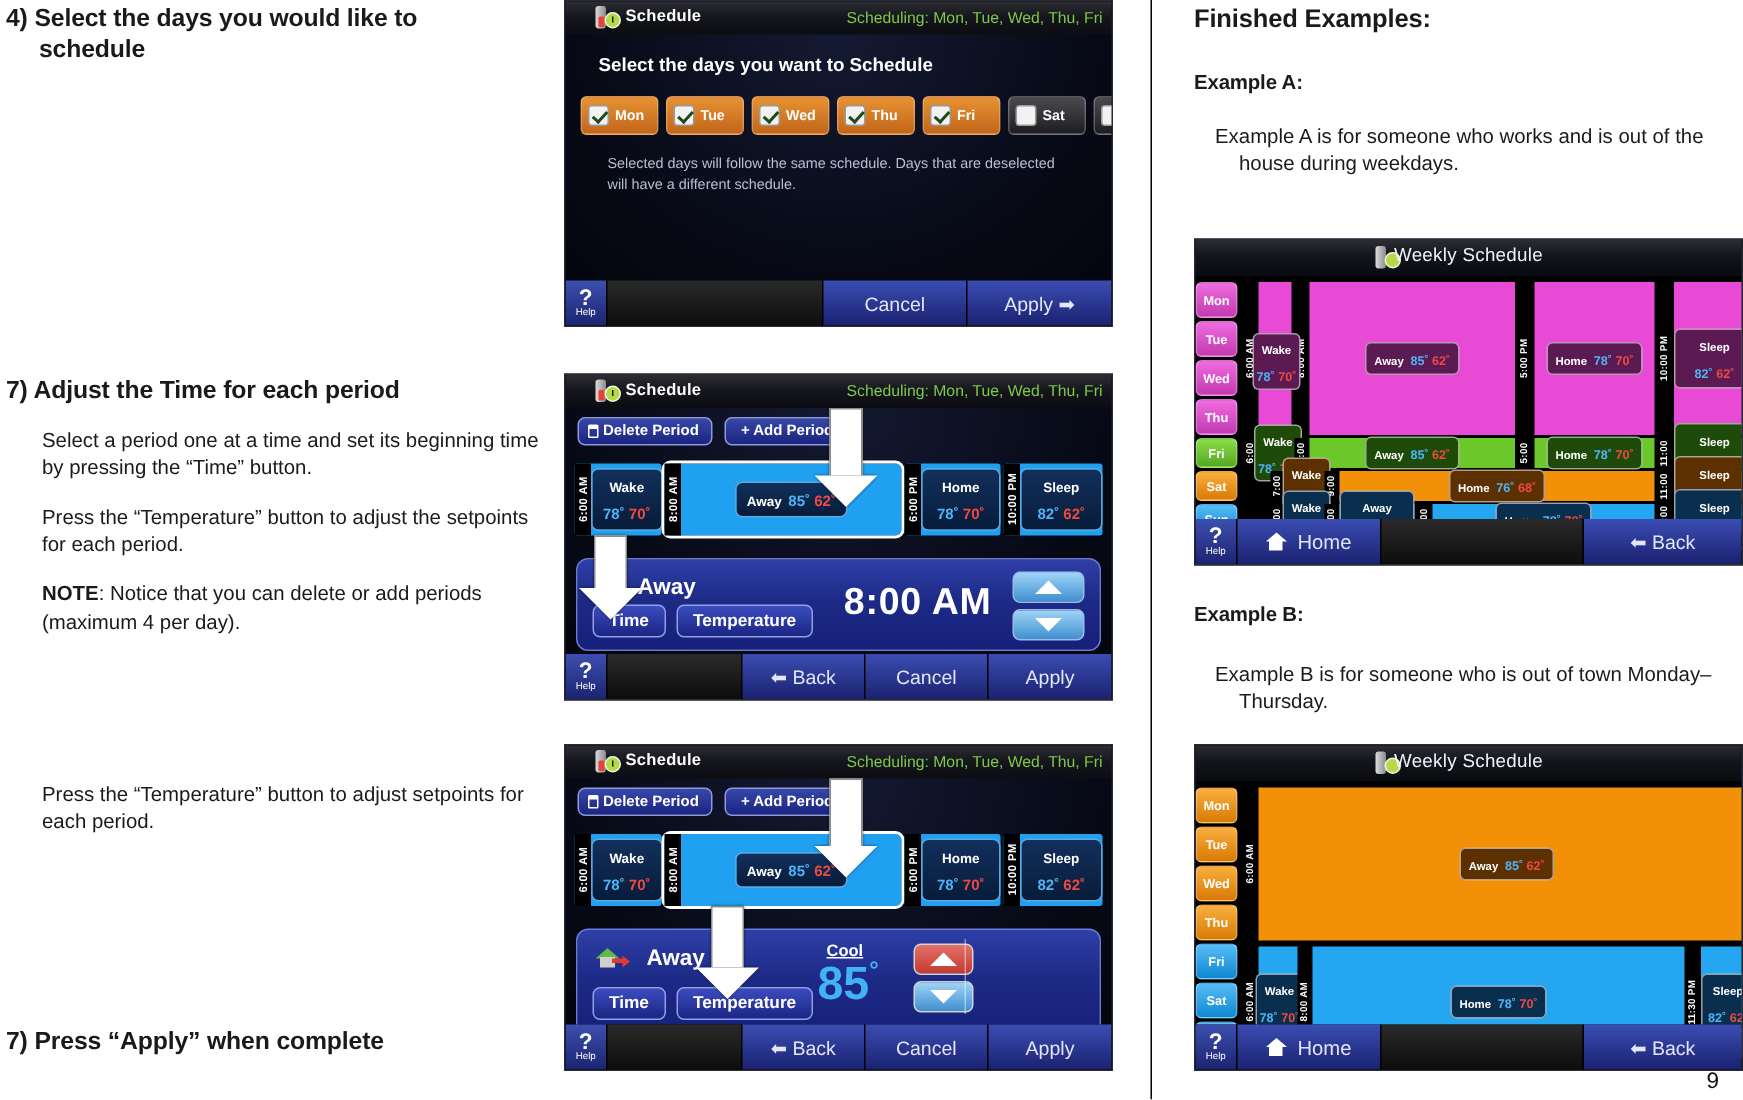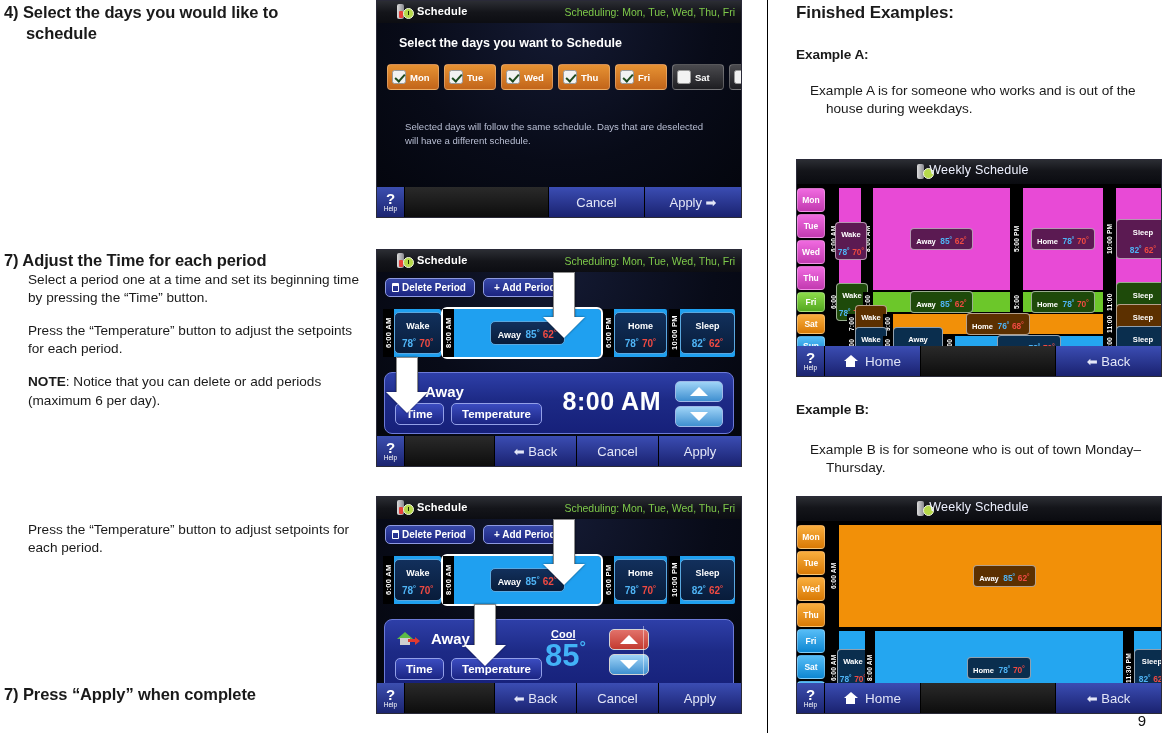--- a/index.html
+++ b/index.html
@@ -119,21 +119,21 @@
   .chk {
     width:14px; height:14px; border-radius:2.5px; background:#f2f2f2;
     border:1px solid #9a9a9a; position:relative; flex:none;
   }
   .day-chip.on .chk::after {
     content:''; position:absolute; left:4px; top:1px; width:4px; height:8px;
     border:solid #1d4a1d; border-width:0 2px 2px 0; transform:rotate(42deg);
   }
   .day-lbl { color:#fff; font-size:9.5px; font-weight:bold; }
   .s1-note { position:absolute; left:28px; top:80px; width:300px; color:#b9bfd4;
-             font-size:9.6px; line-height:1.45;margin-top:17px; }
+             font-size:9.6px; line-height:1.45; }
 
   
   .strip {
     position:absolute; left:6px; right:6px; height:48px;
     display:flex; gap:2px;
   }
   .seg { position:relative; background:#1fa0f0; border-radius:2px; display:flex; align-items:center; }
   .seg.sel { outline:2px solid #ffffff; border-radius:4px; }
   .vtime {
     writing-mode: vertical-rl; transform: rotate(180deg);
@@ -247,24 +247,24 @@
     <div style="position:absolute;left:4px;top:2px;width:340px;">
       <div class="step-head">
         <span class="hang">4) Select the days you would like to schedule</span>
       </div>
     </div>
 
     <div style="position:absolute;left:4px;top:250px;width:358px;">
       <div class="step-head">
         <span class="hang">7) Adjust the Time for each period</span>
       </div>
-      <div class="body-txt" style="padding-left:24px;text-indent:0;">Select a period one at a time and set its beginning time by pressing the “Time” button.</div>
+      <div class="body-txt" style="margin-top:14px;padding-left:24px;text-indent:0;">Select a period one at a time and set its beginning time by pressing the “Time” button.</div>
       <div class="body-txt" style="margin-top:15px;padding-left:24px;text-indent:0;">Press the “Temperature” button to adjust the setpoints for each period.</div>
       <div class="body-txt" style="margin-top:15px;padding-left:24px;text-indent:0;">
-        <b>NOTE</b><span>: Notice that you can delete or add periods (maximum 6 per day).</span>
+        <b>NOTE</b><span>: Notice that you can delete or add periods (maximum 4 per day).</span>
       </div>
     </div>
 
     <div style="position:absolute;left:4px;top:503px;width:348px;">
       <div class="body-txt" style="margin-top:18px;padding-left:24px;text-indent:0;">Press the “Temperature” button to adjust setpoints for each period.</div>
     </div>
 
     <div style="position:absolute;left:4px;top:684px;width:352px;">
       <div class="step-head">
         <span class="hang">7) Press “Apply” when complete</span>

